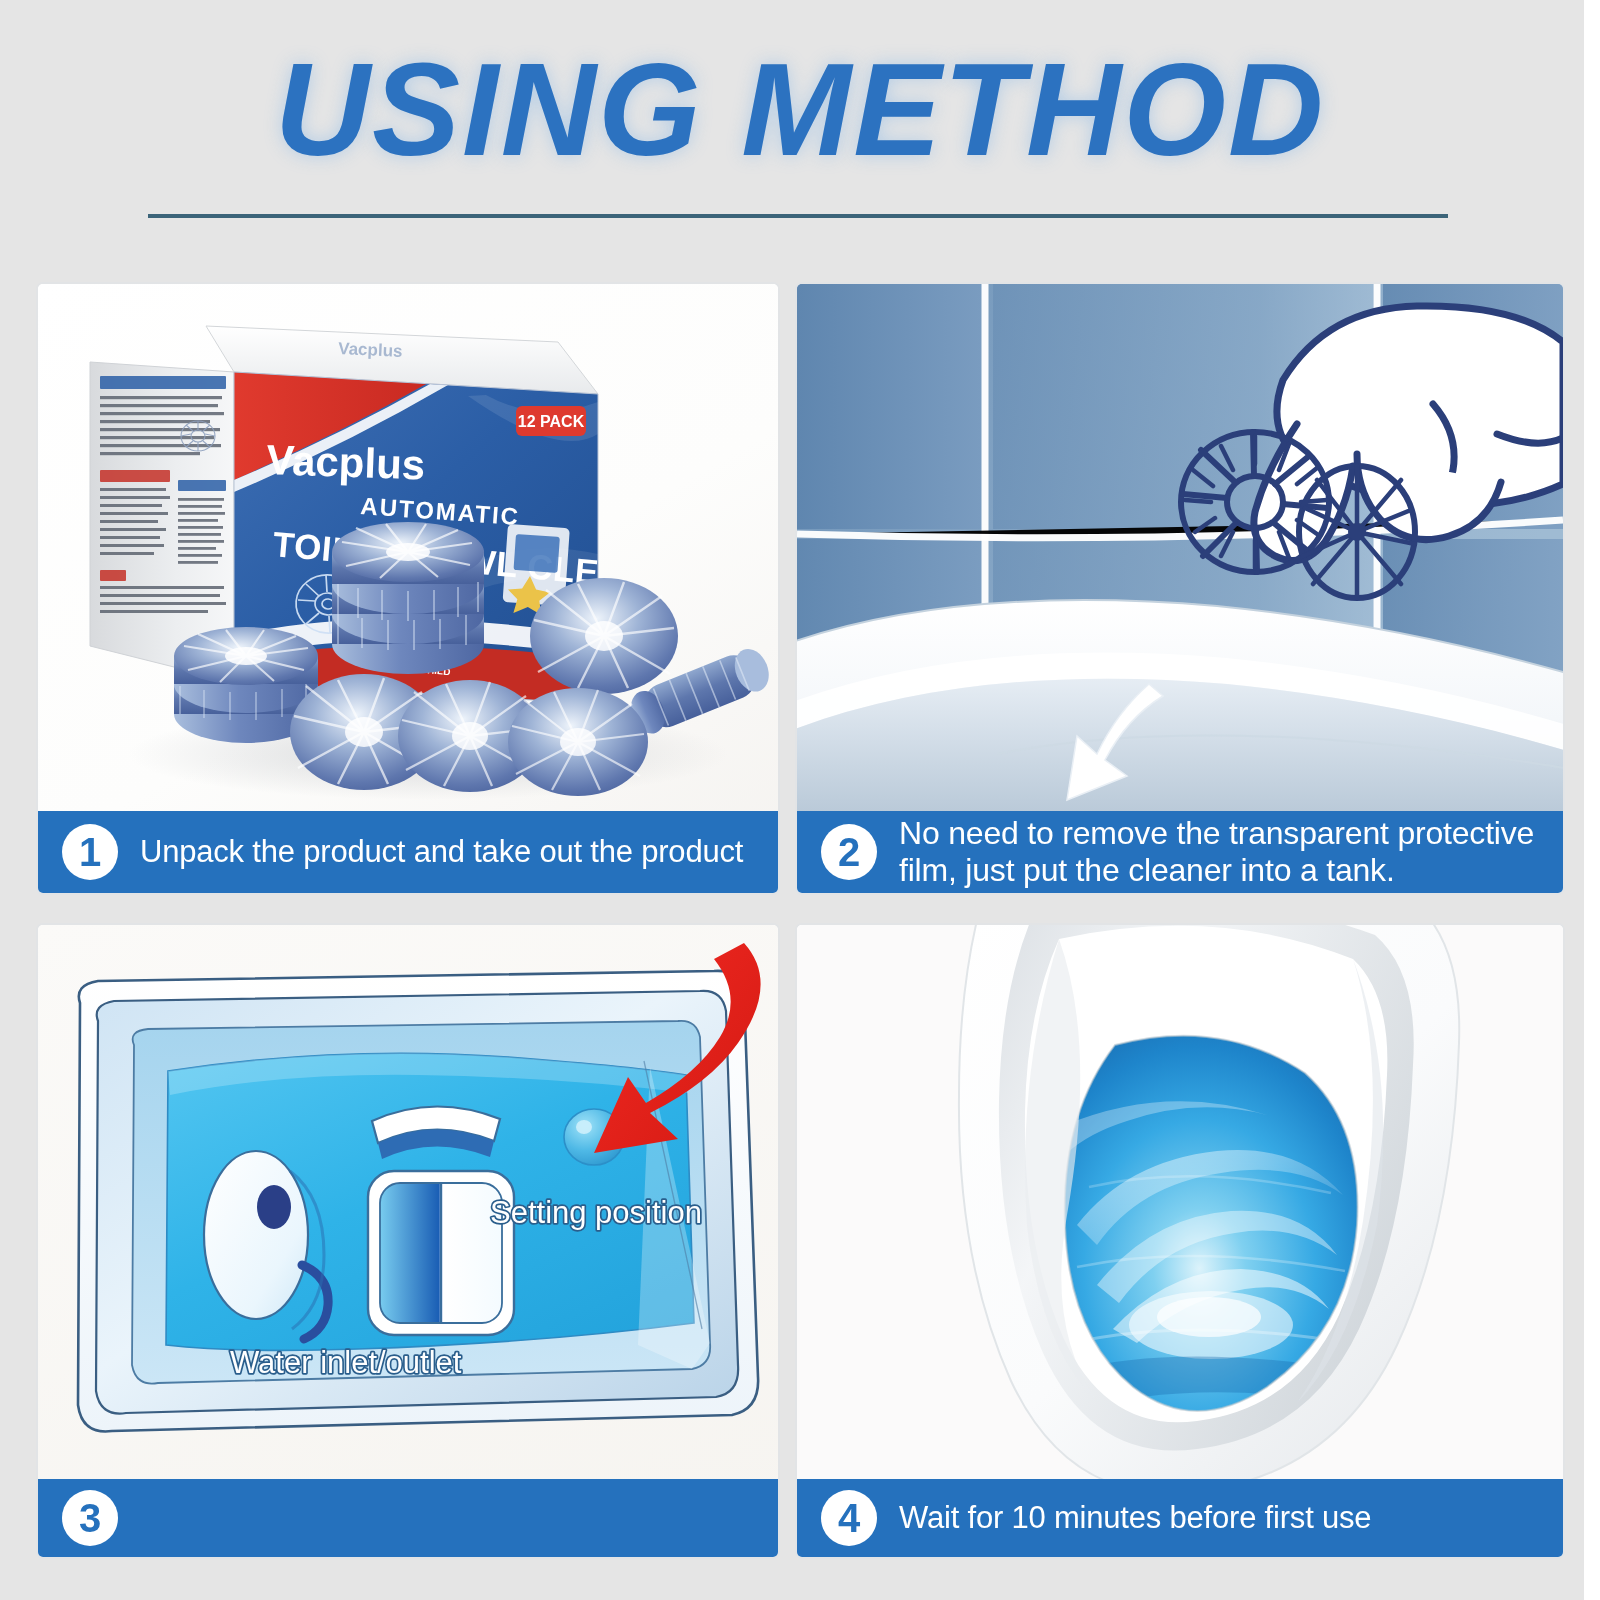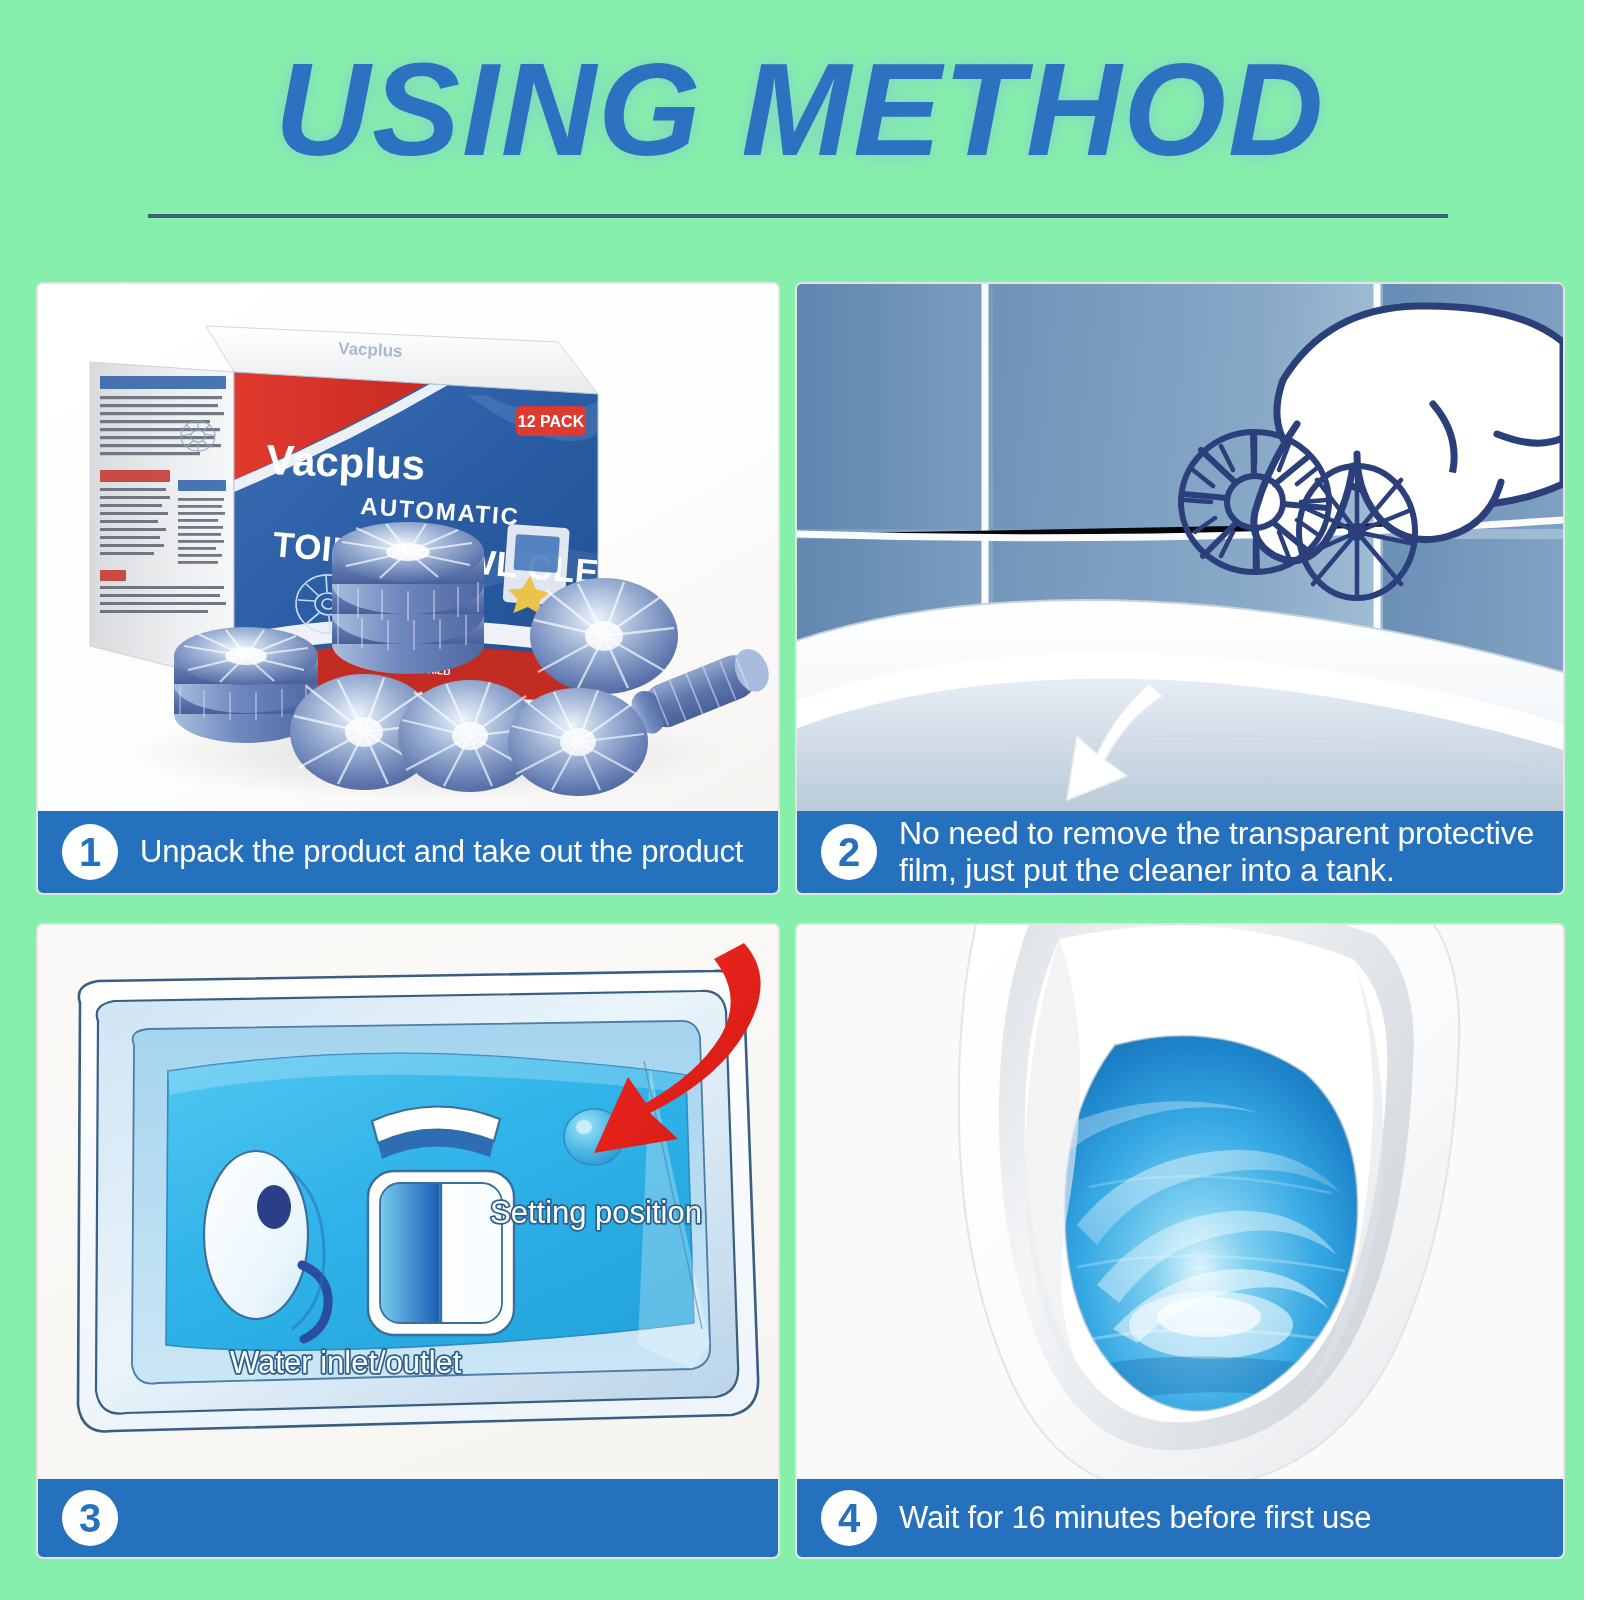--- a/index.html
+++ b/index.html
@@ -3,21 +3,21 @@
 <meta charset="utf-8">
 <style>
   * { margin:0; padding:0; box-sizing:border-box; }
   html, body {
     width:1600px; height:1600px;
     background:#ffffff;
     font-family:"Liberation Sans", sans-serif;
     overflow:hidden;
   }
 
-  .page { position:relative; width:1584px; height:1600px; background:#86efac; }
+  .page { position:relative; width:1584px; height:1600px; background:#e5e5e5; }
 
   
   .header { position:absolute; left:0; top:0; width:1600px; height:250px; }
   .title {
     position:absolute; left:0; top:44px; width:1600px;
     text-align:center;
     font-size:132px; line-height:1.0;
     font-weight:bold; font-style:italic;
     letter-spacing:2px;
     color:#2C72C0;
@@ -616,18 +616,18 @@
                      Q398 510 336 462 Q272 410 268 300 Q264 190 318 120 Z" fill="none" stroke="#b9c6cf" stroke-width="2" opacity="0.6"></path>
           </g>
 
           <path d="M262 14 Q300 120 270 290 Q250 404 300 476 Q244 424 230 300 Q220 150 262 14 Z" fill="#e9edf0" opacity="0.65"></path>
           <path d="M556 34 Q590 140 566 296 Q548 410 500 478 Q556 420 580 300 Q600 150 556 34 Z" fill="#dfe4e9" opacity="0.55"></path>
         </svg>
       </div>
 
       <div class="caption">
         <div class="badge">4</div>
-        <div class="cap-text">Wait for 16 minutes before first use</div>
+        <div class="cap-text">Wait for 10 minutes before first use</div>
       </div>
     </div>
 
   </div>
 </div>
 
 </body></html>

